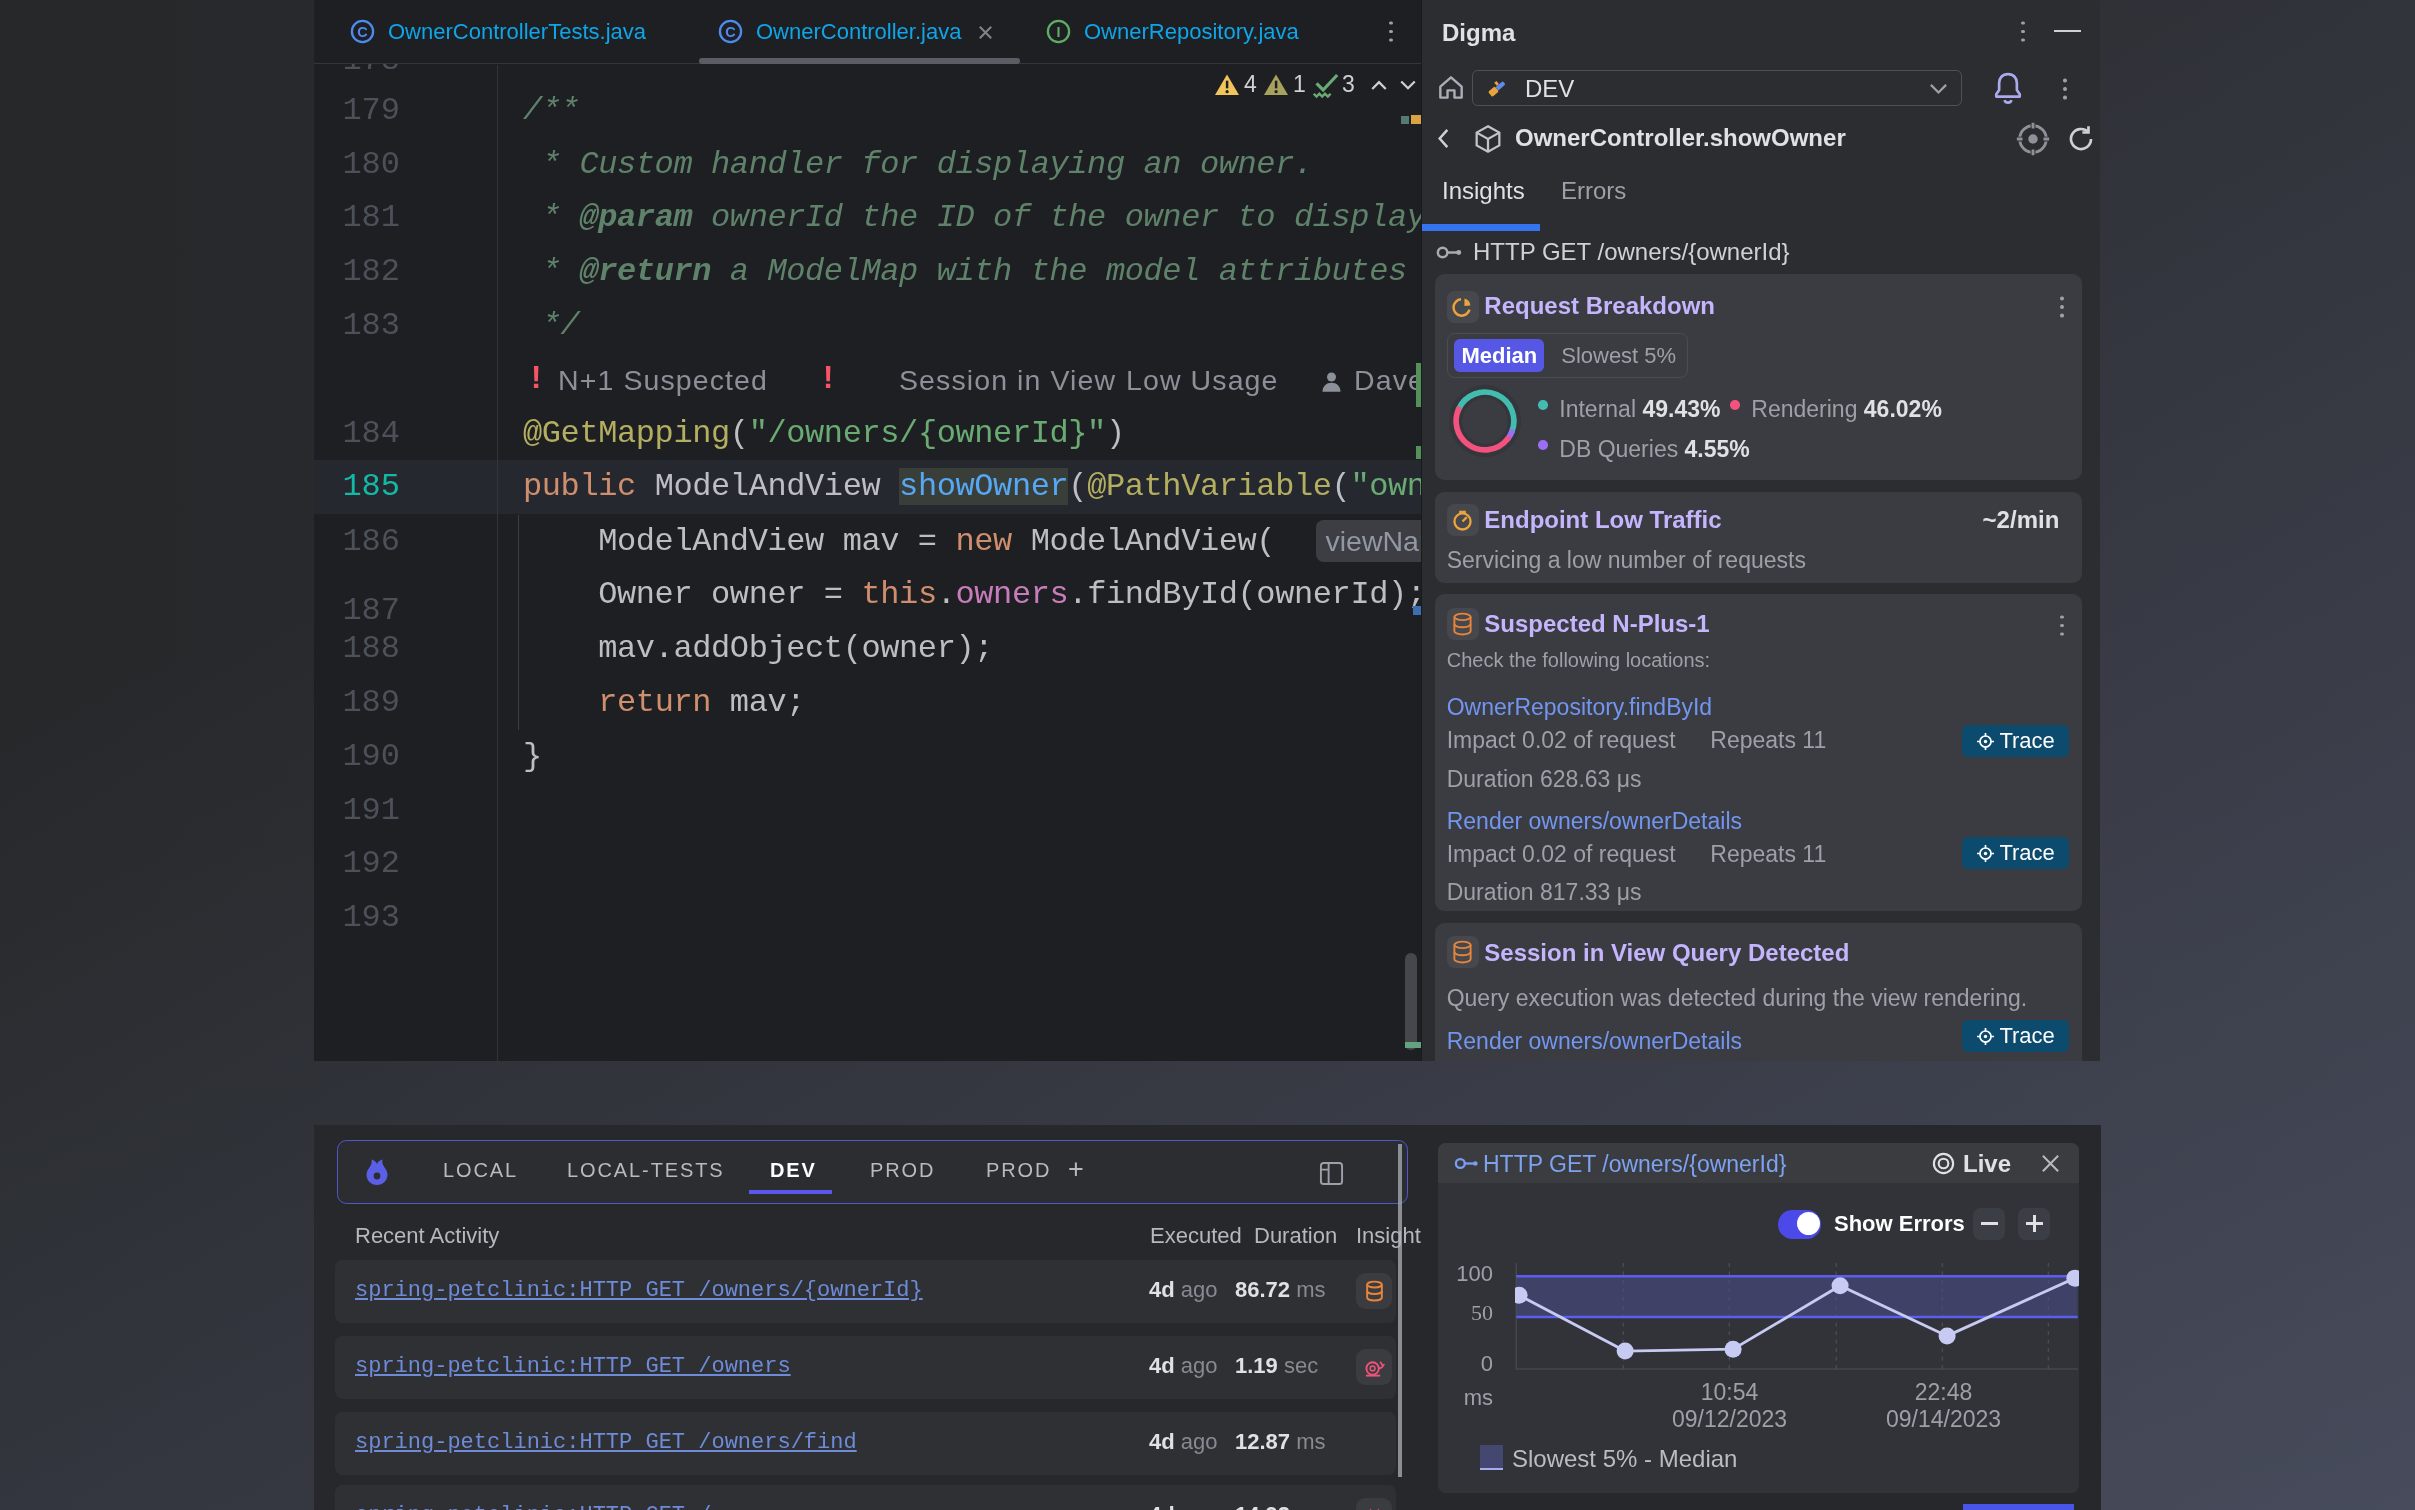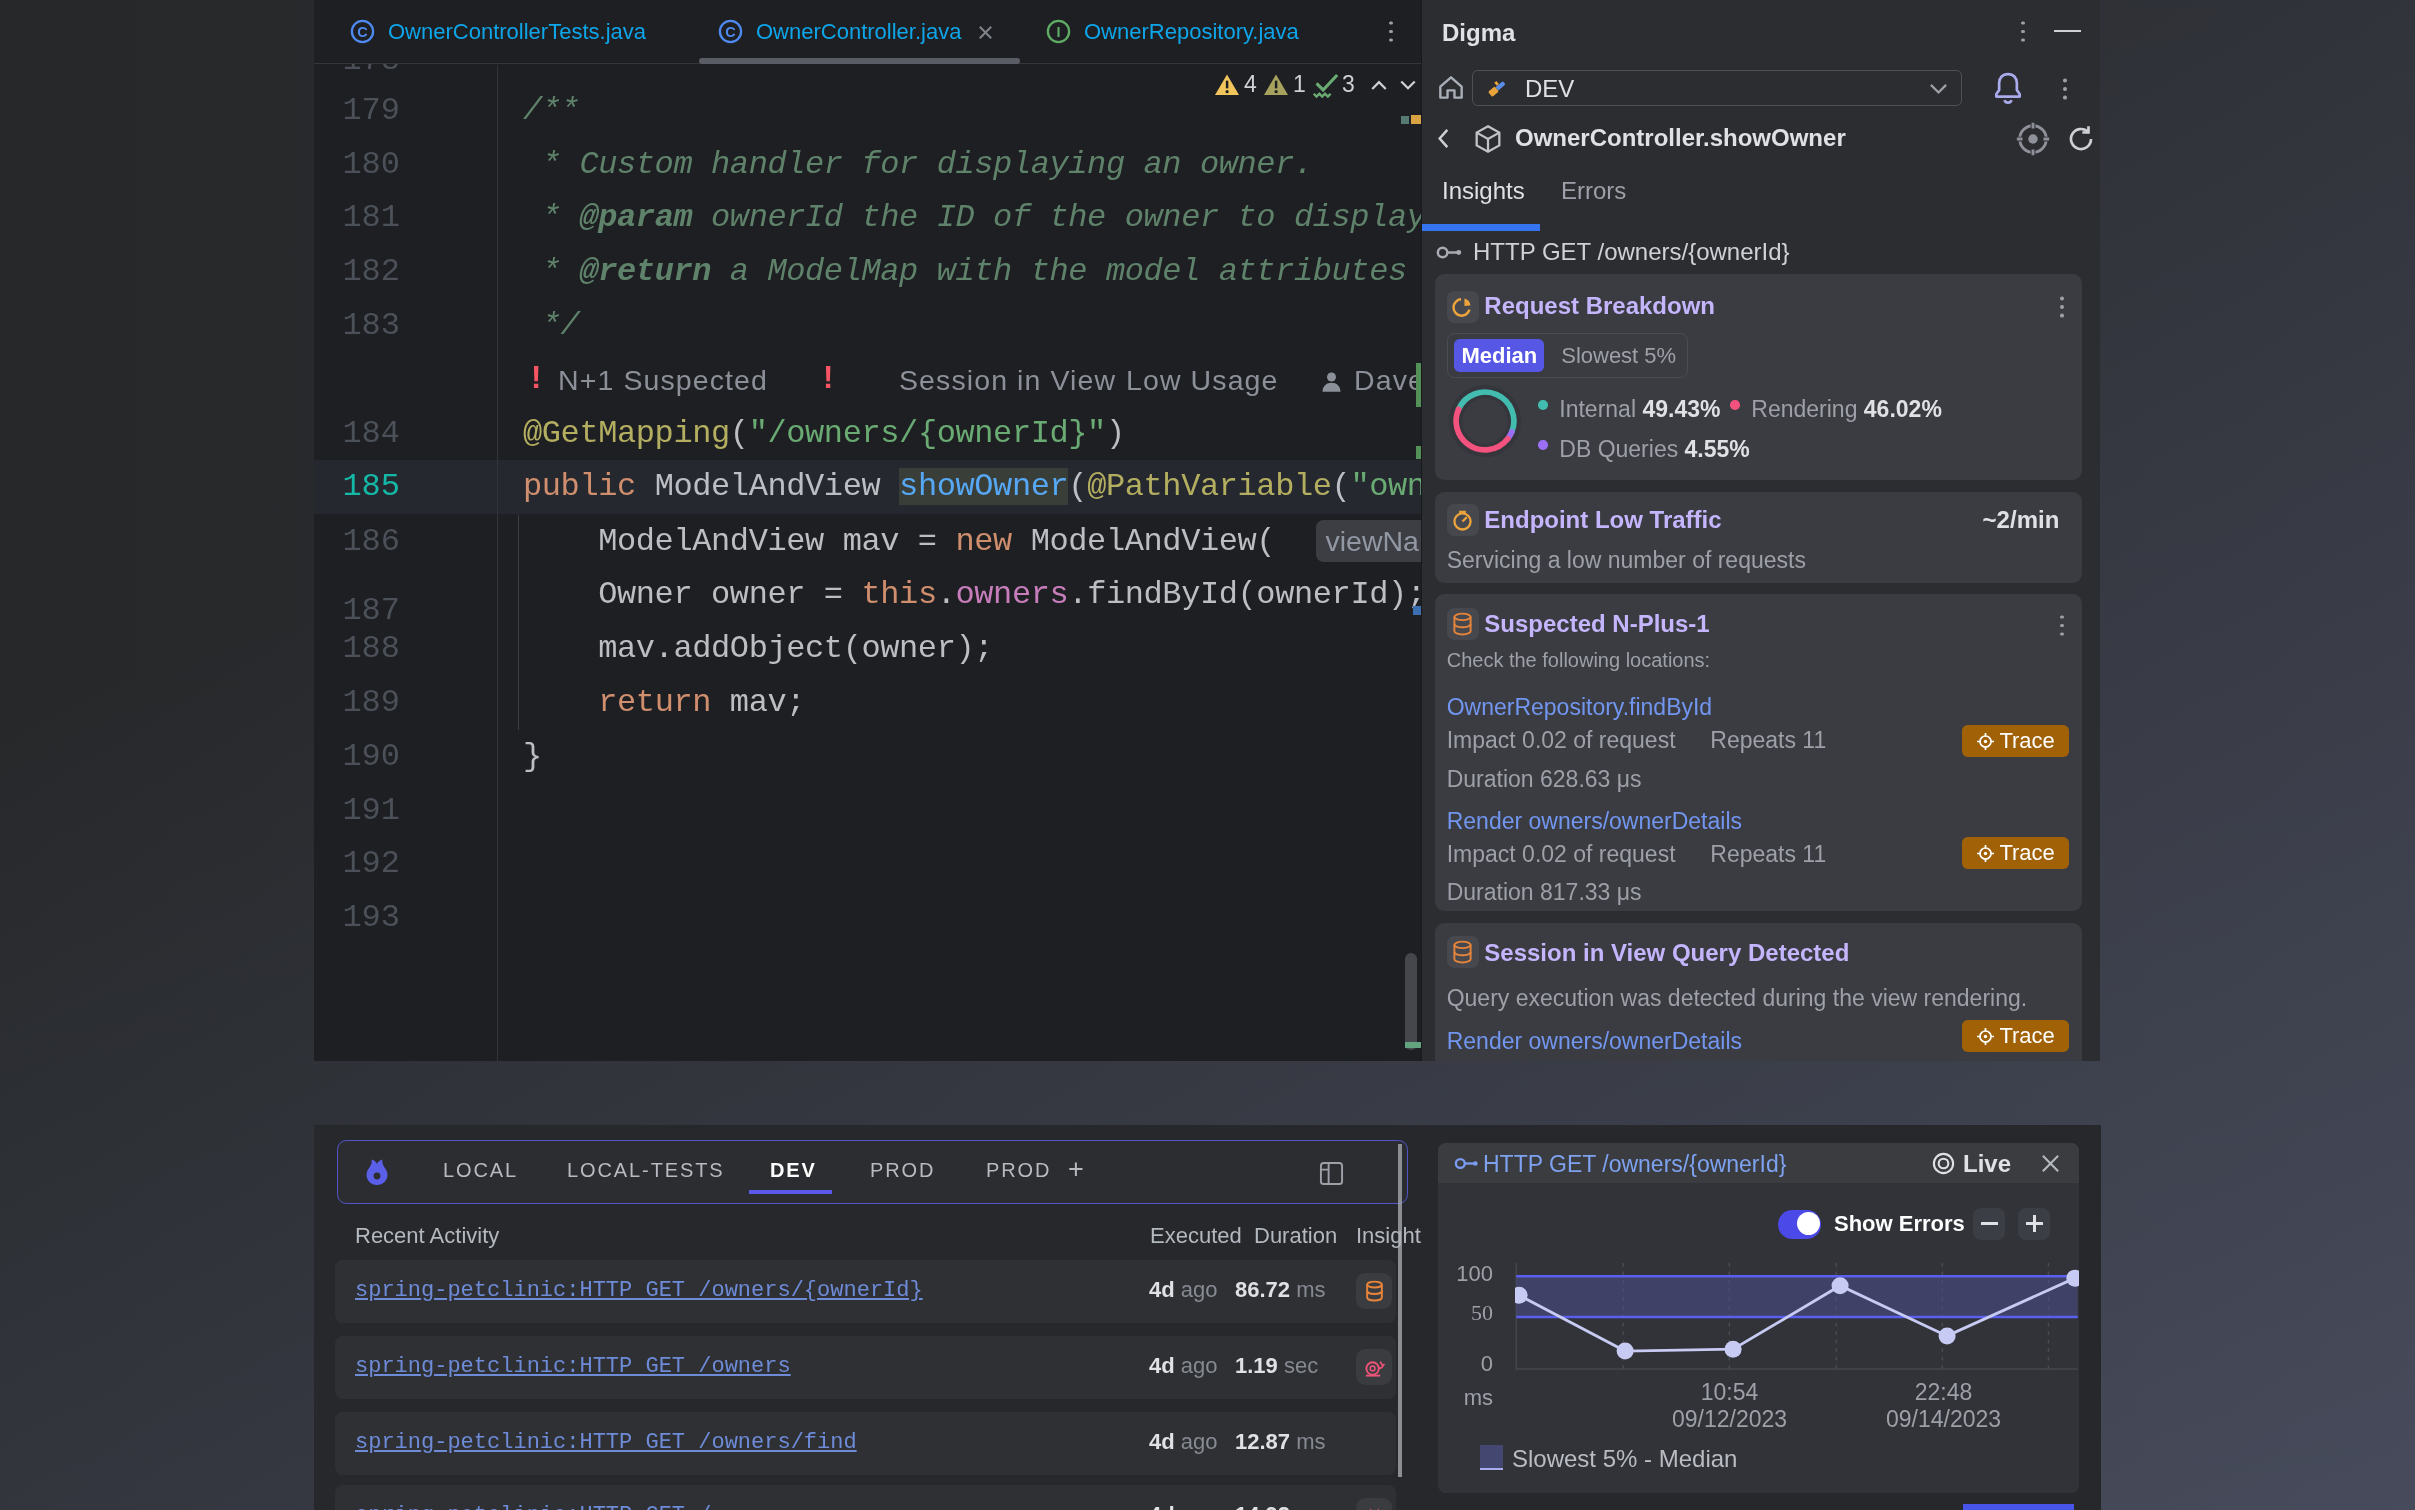--- a/index.html
+++ b/index.html
@@ -24,21 +24,21 @@
   .fld{color:#C77DBB;}
   .mhl{color:#56A8F5;background:#3A3E39;}
   
   #digma{position:absolute;left:1107px;top:0;width:678px;height:1061px;background:#2B2D30;
          border-left:1.9px solid #191A1D;overflow:hidden;}
   .card{position:absolute;left:13.3px;width:647px;background:#3A3C41;border-radius:9.5px;}
   .cardtitle{font-size:24px;font-weight:700;color:#c4b5fd;}
   .iconbox{position:absolute;left:11.4px;width:32px;height:32px;background:#46484D;border-radius:7.6px;}
   .kebab{position:absolute;width:3.8px;height:3.8px;border-radius:50%;background:#9DA0A8;
          box-shadow:0 8.6px 0 #9DA0A8,0 -8.6px 0 #9DA0A8;}
-  .tracebtn{position:absolute;left:527px;width:107px;height:32px;background:#a16207;border-radius:5.7px;
+  .tracebtn{position:absolute;left:527px;width:107px;height:32px;background:#0c4a6e;border-radius:5.7px;
             color:#fff;font-size:22px;line-height:32px;text-align:center;}
   
   #obsbar{position:absolute;left:0;top:1060px;width:1787px;height:62px;background:#2B2D30;
           border-top:1.9px solid #121316;border-bottom:1.9px solid #1A1B1E;}
   #bottom{position:absolute;left:0;top:1125px;width:1787px;height:385px;background:#26282B;overflow:hidden;}
   .row{position:absolute;left:21px;width:1061px;height:63px;background:#2E3034;border-radius:7.6px;}
   .rowlink{font-family:"Liberation Mono",monospace;font-size:22px;color:#6E8BD8;text-decoration:underline;}
   #chartcard{position:absolute;left:1124px;top:18px;width:641px;height:350px;background:#313338;border-radius:7.6px;}
 </style>
 </head>

